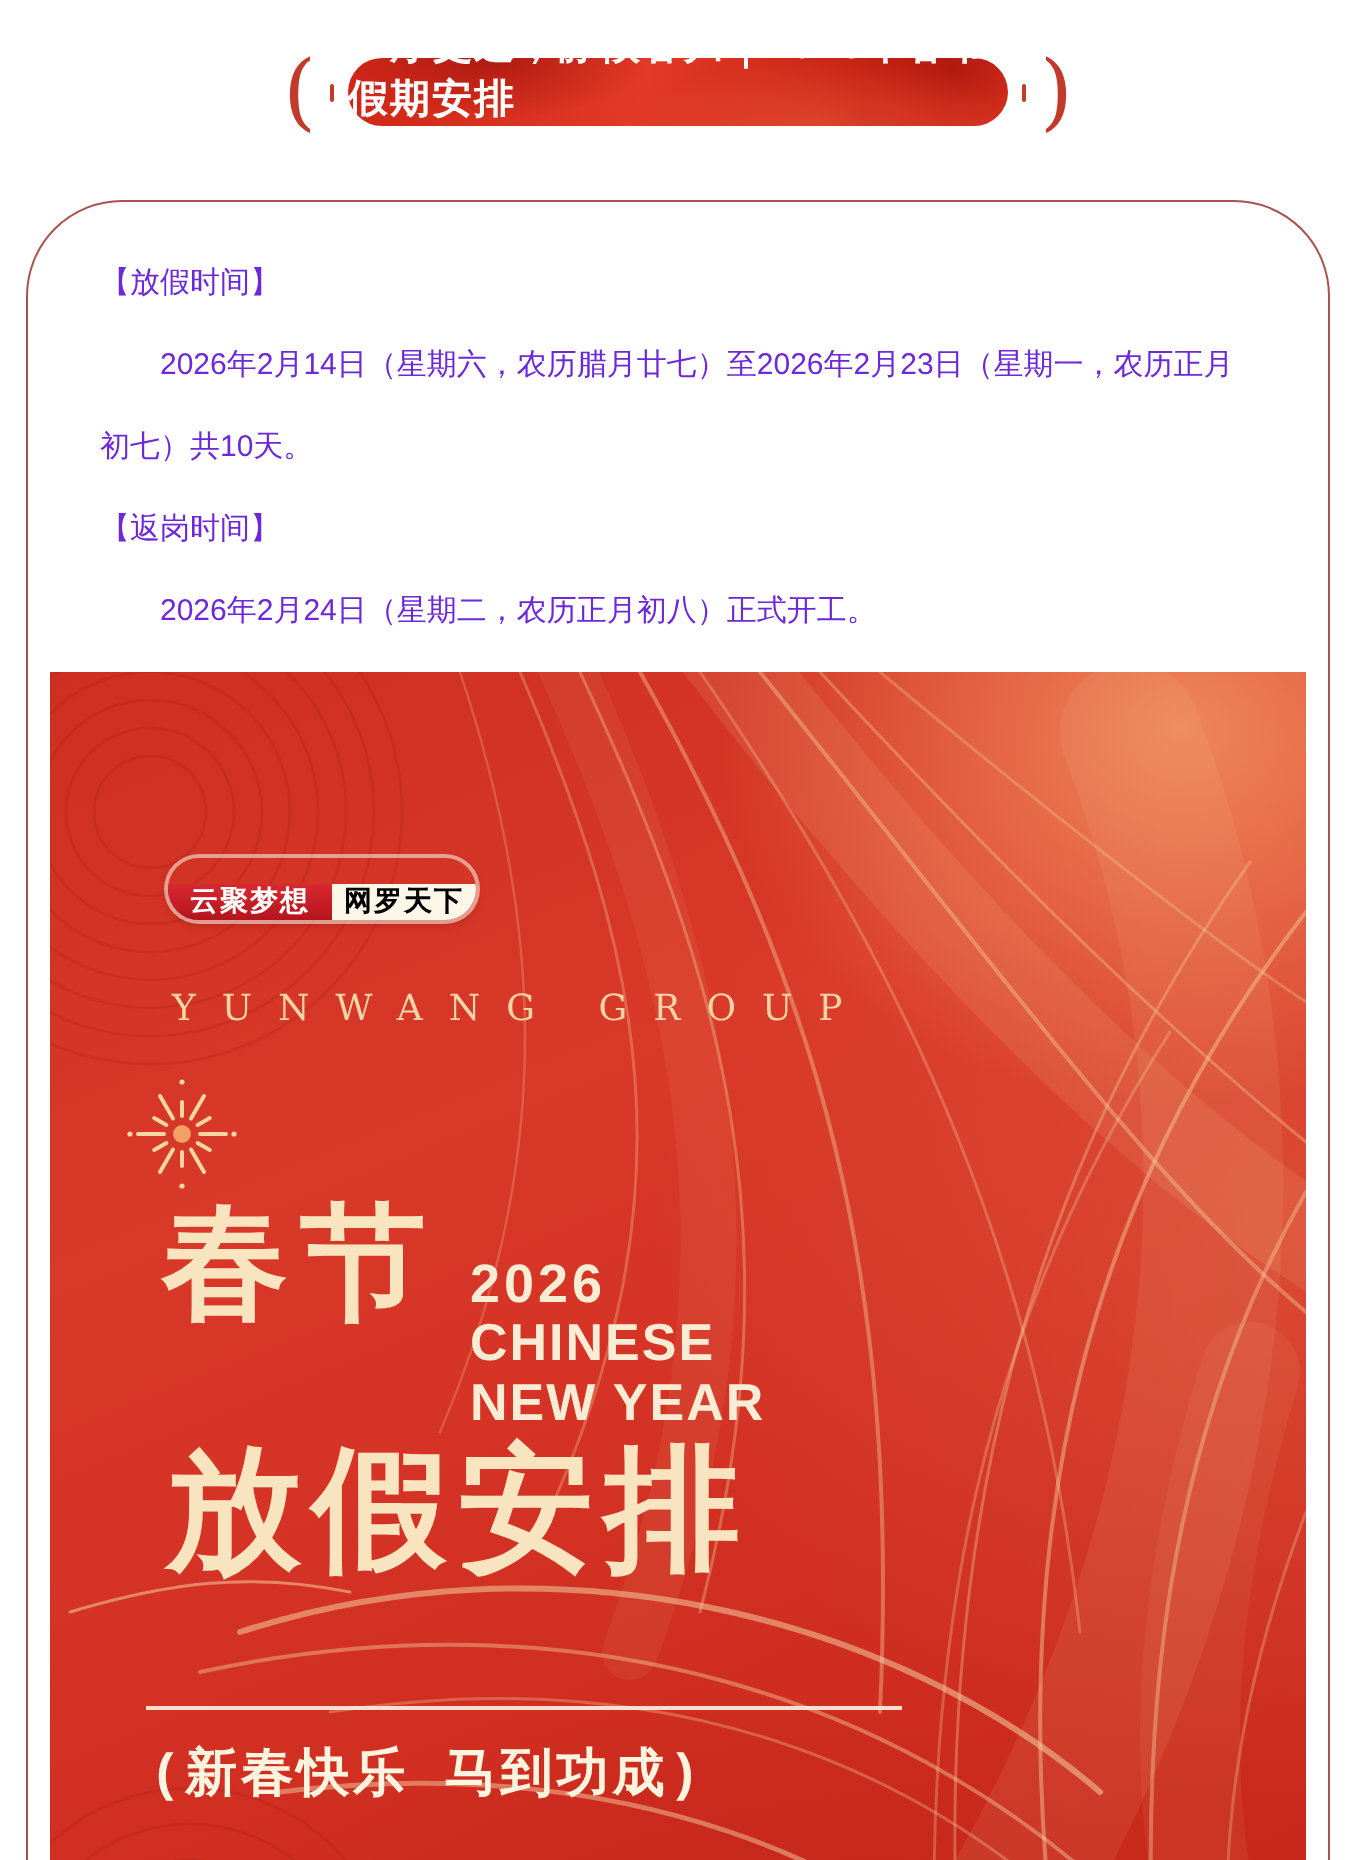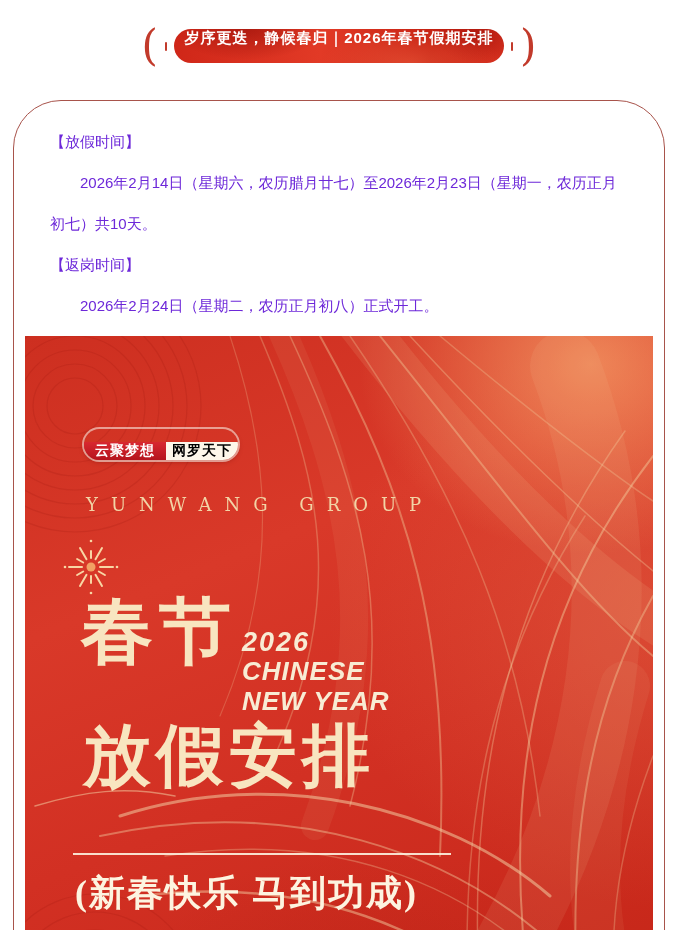--- a/index.html
+++ b/index.html
@@ -5,22 +5,22 @@
   html,body{margin:0;padding:0;}
   body{background:#ffffff;font-family:"Liberation Sans",sans-serif;}
   .page{position:relative;width:678px;height:930px;overflow:hidden;background:#ffffff;}
 
   
   .header-row{display:flex;align-items:center;justify-content:center;margin:0;padding-top:26px;gap:7px;height:40px;}
   .paren{font-family:"DejaVu Serif",serif;font-size:42px;line-height:38px;color:#c23a2b;font-weight:400;}
   .tick{width:2px;height:9px;background:#c23a2b;border-radius:2px;}
   .pill{
     width:330px;height:34px;border-radius:17px;
-    display:flex;align-items:flex-start;justify-content:center;
-    color:#ffffff;font-weight:bold;font-size:15px;letter-spacing:1px;
+    display:flex;align-items:flex-end;justify-content:center;
+    color:#ffffff;font-weight:bold;font-size:20px;letter-spacing:1px;
     background:
       radial-gradient(110px 44px at 22% 0%, rgba(140,10,5,.55), transparent 70%),
       radial-gradient(130px 50px at 72% 100%, rgba(255,120,80,.38), transparent 70%),
       radial-gradient(60px 40px at 92% 10%, rgba(150,12,6,.5), transparent 75%),
       linear-gradient(100deg,#cf2618,#e23a26 45%,#c42012 78%,#d52f1e);
   }
 
   
   .card{
     position:relative;width:652px;height:1000px;margin:34px auto 0;
@@ -48,29 +48,29 @@
     box-shadow:0 0 0 2px rgba(255,250,240,.55), 0 2px 5px rgba(100,10,5,.35);
   }
   .badge-left{background:linear-gradient(180deg,#d82830,#b5141d);color:#fff;display:flex;align-items:center;padding:0 11px;letter-spacing:1px;}
   .badge-right{background:#fdf7ea;color:#000000;display:flex;align-items:center;padding:0 6px;letter-spacing:1px;}
 
   .company{position:absolute;left:61px;top:158px;font-family:"DejaVu Serif",serif;font-size:18px;letter-spacing:13px;color:#f2d4a6;white-space:nowrap;text-align:center;}
 
   .firework{position:absolute;left:36px;top:201px;}
 
   .title-block{position:absolute;left:56px;top:264px;display:flex;align-items:flex-start;white-space:nowrap;}
-  .cn-title{font-family:Liberation Mono, monospace;font-size:72px;line-height:1.04;color:#f8e5c0;letter-spacing:6px;font-weight:bold;}
-  .sub-block{margin-left:5px;margin-top:27px;color:#f8ecd4;font-weight:bold;font-style:italic;}
+  .cn-title{font-family:Liberation Serif, serif;font-size:63px;line-height:1.04;color:#f8e5c0;letter-spacing:6px;font-weight:bold;}
+  .sub-block{margin-left:16px;margin-top:27px;color:#f8ecd4;font-weight:bold;}
   .sub-year{font-size:27px;line-height:1.12;letter-spacing:2px;}
   .sub-line{font-size:26px;line-height:1.14;letter-spacing:1px;}
 
   .cn-title2{position:absolute;left:58px;top:384px;font-family:"DejaVu Serif",serif;font-size:68px;line-height:1.05;color:#f8e5c0;letter-spacing:5px;font-weight:bold;white-space:nowrap;}
 
   .sep{position:absolute;left:48px;top:517px;width:378px;height:2px;background:rgba(253,243,224,.9);}
-  .blessing{position:absolute;left:50px;top:533px;font-family:Liberation Serif, serif;font-size:36px;color:#fdf4e0;letter-spacing:2px;font-weight:bold;white-space:nowrap;}
+  .blessing{position:absolute;left:50px;top:533px;font-family:Liberation Mono, monospace;font-size:26px;color:#fdf4e0;letter-spacing:2px;font-weight:bold;white-space:nowrap;}
 </style>
 </head>
 <body>
 
 <div class="page">
 
   <div class="header-row">
     <span class="paren">(</span>
     <span class="tick"></span>
     <div class="pill">

